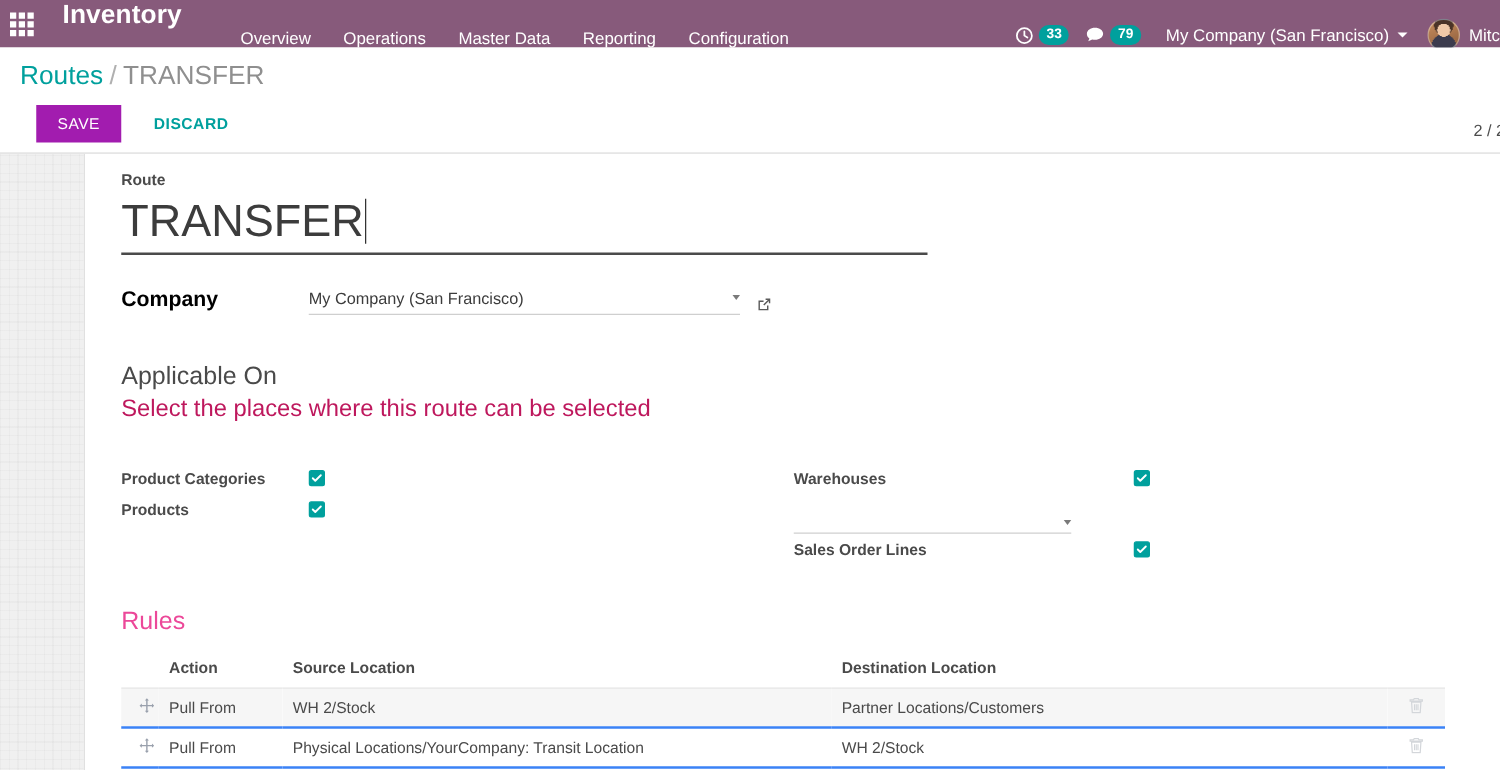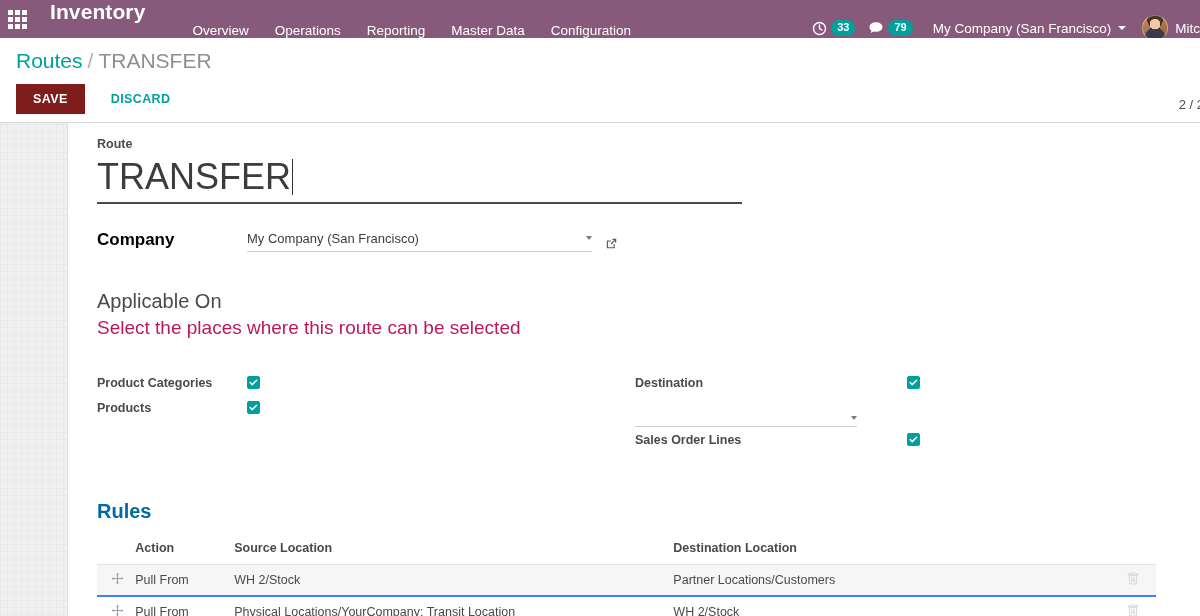--- a/index.html
+++ b/index.html
@@ -127,29 +127,30 @@
     font-size: 21px;
     line-height: 26px;
     margin-bottom: 10px;
     white-space: nowrap;
   }
   .bc-link { color: #00A09D; cursor: pointer; }
   .bc-sep { color: #b0b0b0; margin: 0 5px; }
   .bc-active { color: #8f8f8f; }
   .btn-row { display: flex; align-items: center; gap: 0; }
   .btn-save {
-    background: #7f1d1d;
+    background: #a21caf;
     color: #ffffff;
     border: none;
     font-size: 12.5px;
-    font-weight: bold;
+    font-weight: normal;
     letter-spacing: .4px;
     padding: 8px 17px;
     cursor: pointer;
     font-family: inherit;
+    margin-left: 13px;
   }
   .btn-discard {
     background: transparent;
     color: #00A09D;
     border: none;
     font-size: 12.5px;
     font-weight: bold;
     letter-spacing: .4px;
     padding: 8px 16px;
     margin-left: 10px;
@@ -306,23 +307,23 @@
     align-items: flex-end;
     justify-content: flex-end;
     padding-bottom: 3px;
     margin: 5px 0 6px 0;
     cursor: text;
   }
 
   
   .rules-title {
     font-size: 20px;
-    color: #0369a1;
-    margin-top: 42px;
-    font-weight: bold;
+    color: #ec4899;
+    margin-top: 28px;
+    font-weight: normal;
   }
   table.rules {
     width: 1059px;
     border-collapse: collapse;
     margin-top: 12px;
     table-layout: fixed;
   }
   table.rules th {
     font-size: 12.5px;
     font-weight: bold;
@@ -375,22 +376,22 @@
         <i></i>
         <i></i>
     </span>
   </div>
 
   <div class="brand">Inventory</div>
 
   <div class="menu">
     <div class="menu-item">Overview</div>
     <div class="menu-item">Operations</div>
+    <div class="menu-item">Master Data</div>
     <div class="menu-item">Reporting</div>
-    <div class="menu-item">Master Data</div>
     <div class="menu-item">Configuration</div>
   </div>
 
   <div class="nav-right">
     <div class="sys-item">
       <span class="sys-icon">
         <svg width="15" height="15" viewBox="0 0 16 16">
           <circle cx="8" cy="8" r="6.4" fill="none" stroke="#ffffff" stroke-width="1.5"></circle>
           <path d="M8 4.3 V8 L10.6 9.6" fill="none" stroke="#ffffff" stroke-width="1.5" stroke-linecap="round"></path>
         </svg>
@@ -472,21 +473,21 @@
           <span class="checkbox">
             <svg width="9" height="9" viewBox="0 0 12 12">
                 <path d="M1.6 6.1 4.3 8.8 10.2 2.9" fill="none" stroke="#ffffff" stroke-width="2" stroke-linecap="round" stroke-linejoin="round"></path>
               </svg>
           </span>
         </div>
       </div>
 
       <div class="col-right">
         <div class="cb-row">
-          <span class="cb-label cb-label-wide">Destination</span>
+          <span class="cb-label cb-label-wide">Warehouses</span>
           <span class="checkbox">
             <svg width="9" height="9" viewBox="0 0 12 12">
                 <path d="M1.6 6.1 4.3 8.8 10.2 2.9" fill="none" stroke="#ffffff" stroke-width="2" stroke-linecap="round" stroke-linejoin="round"></path>
               </svg>
           </span>
         </div>
         <div class="m2m-input">
           <span></span>
           <span class="mini-caret"></span>
         </div>

